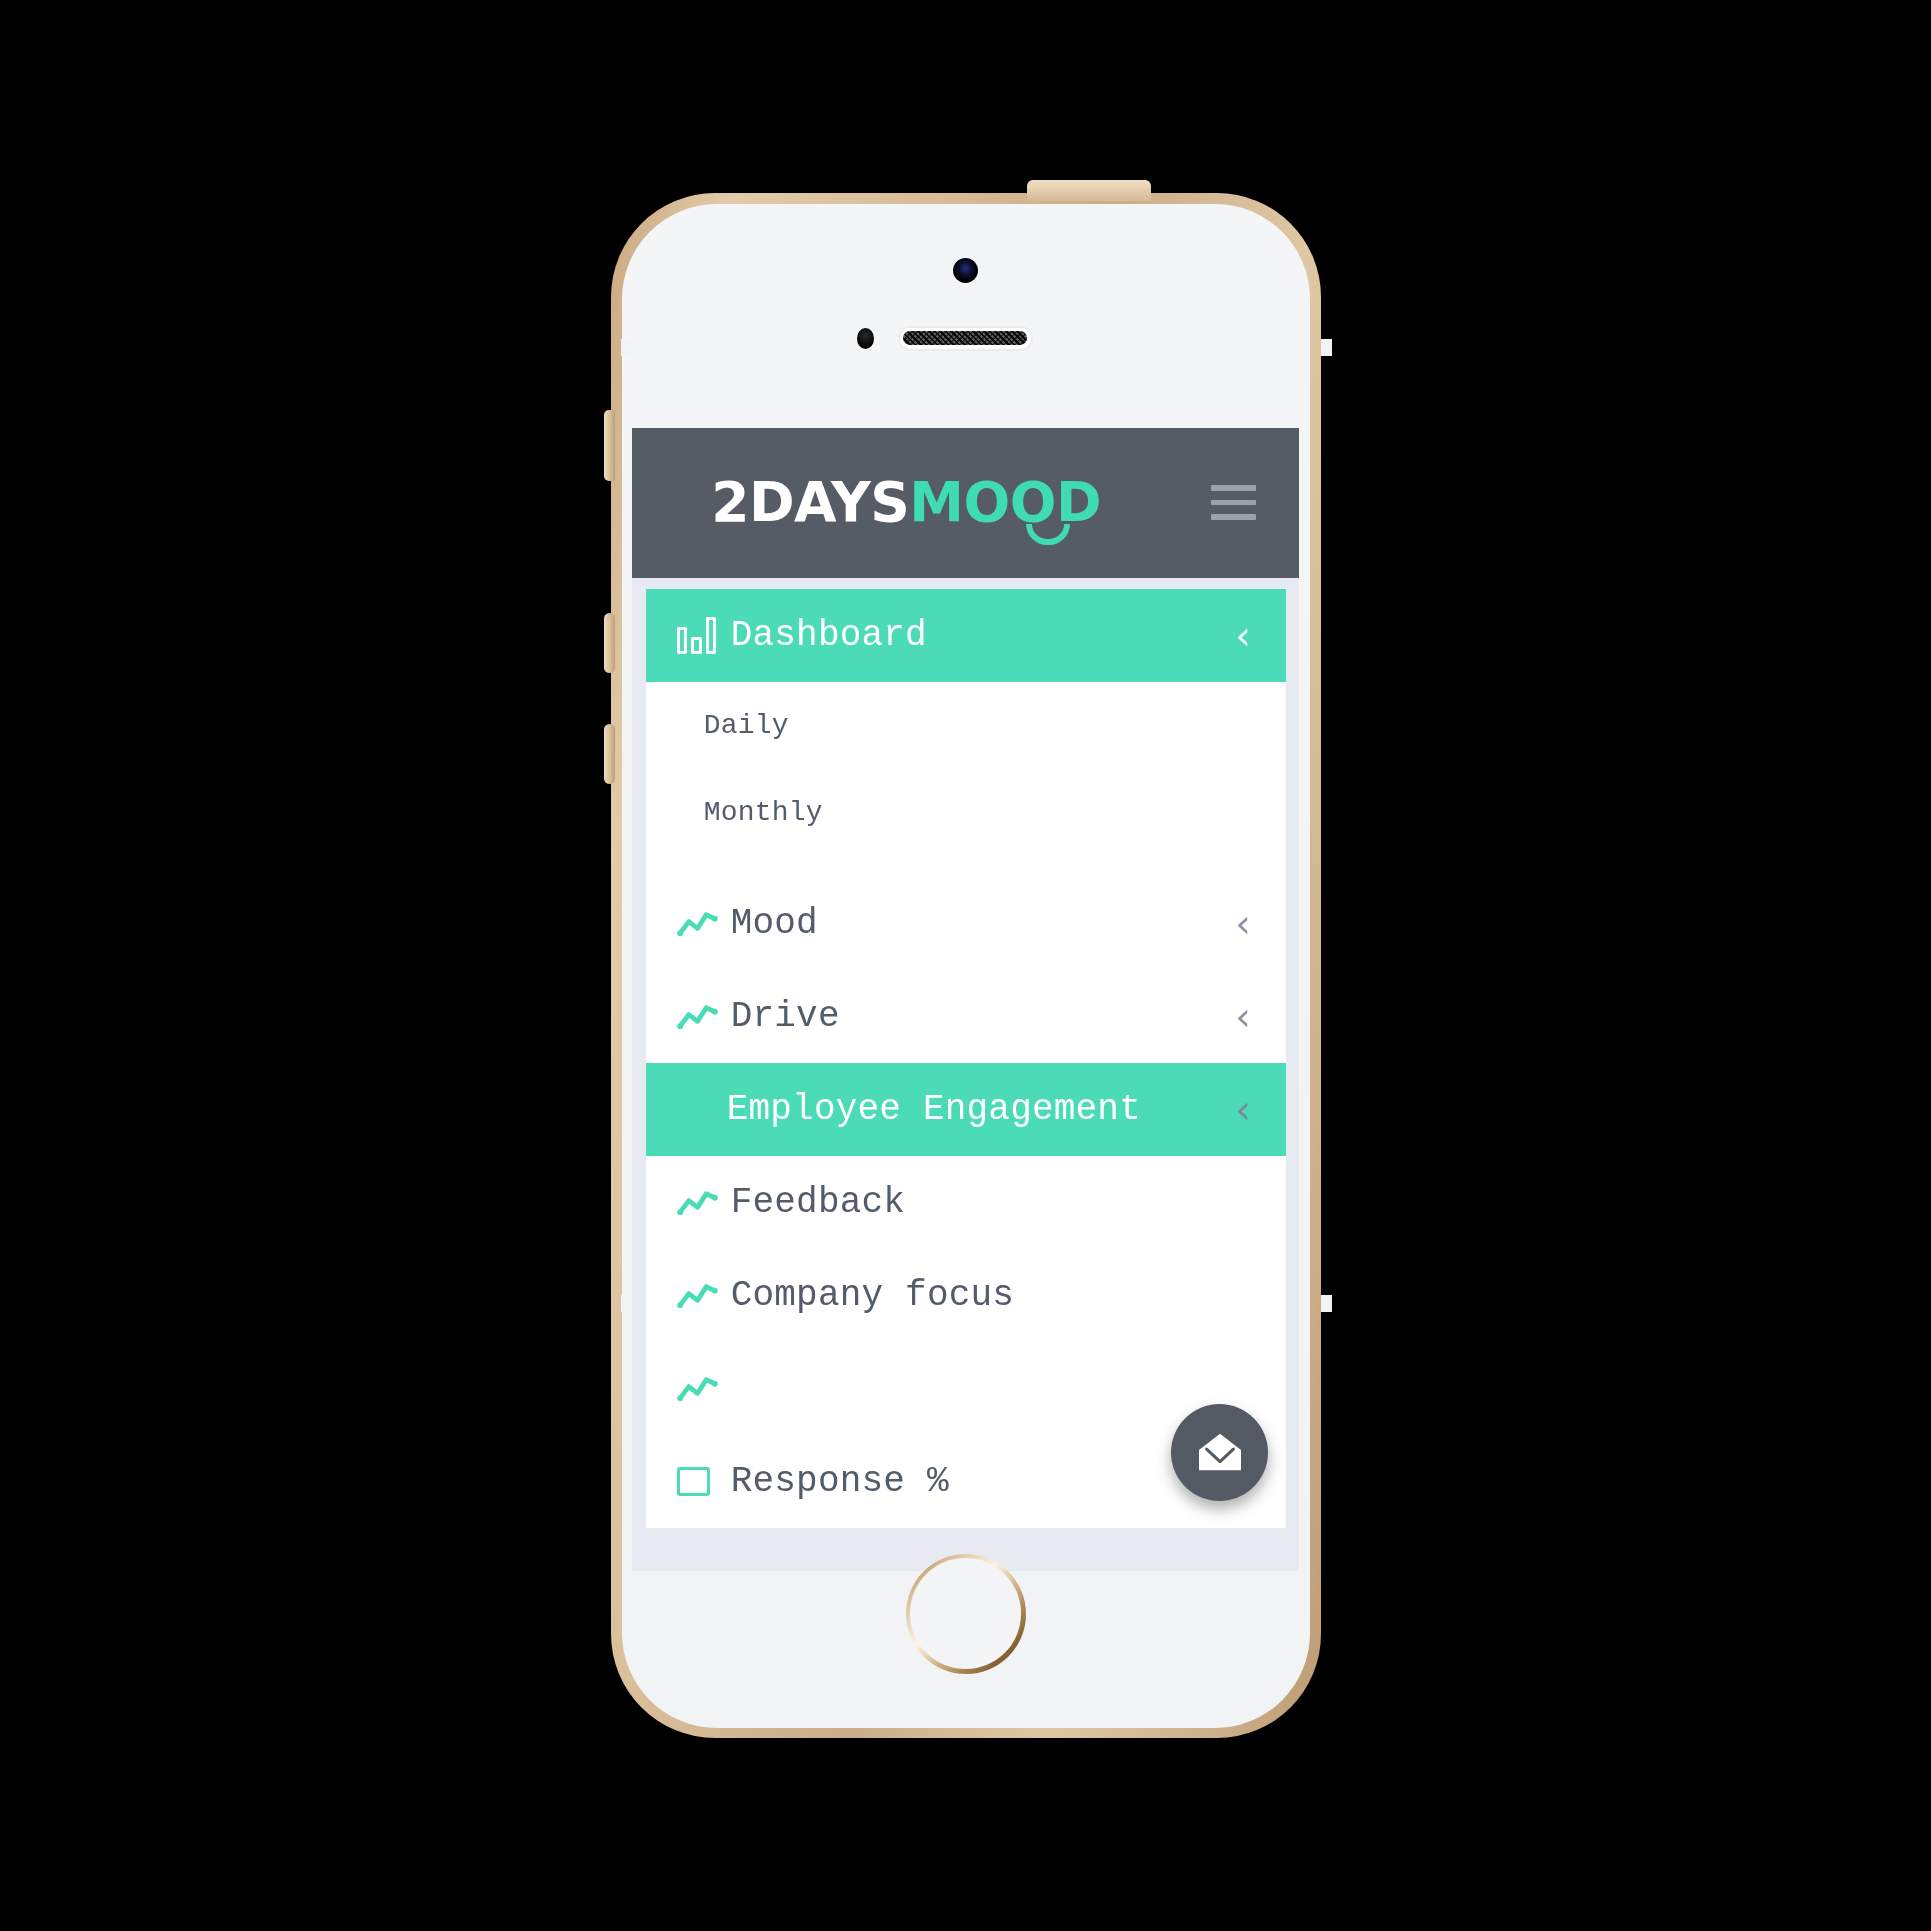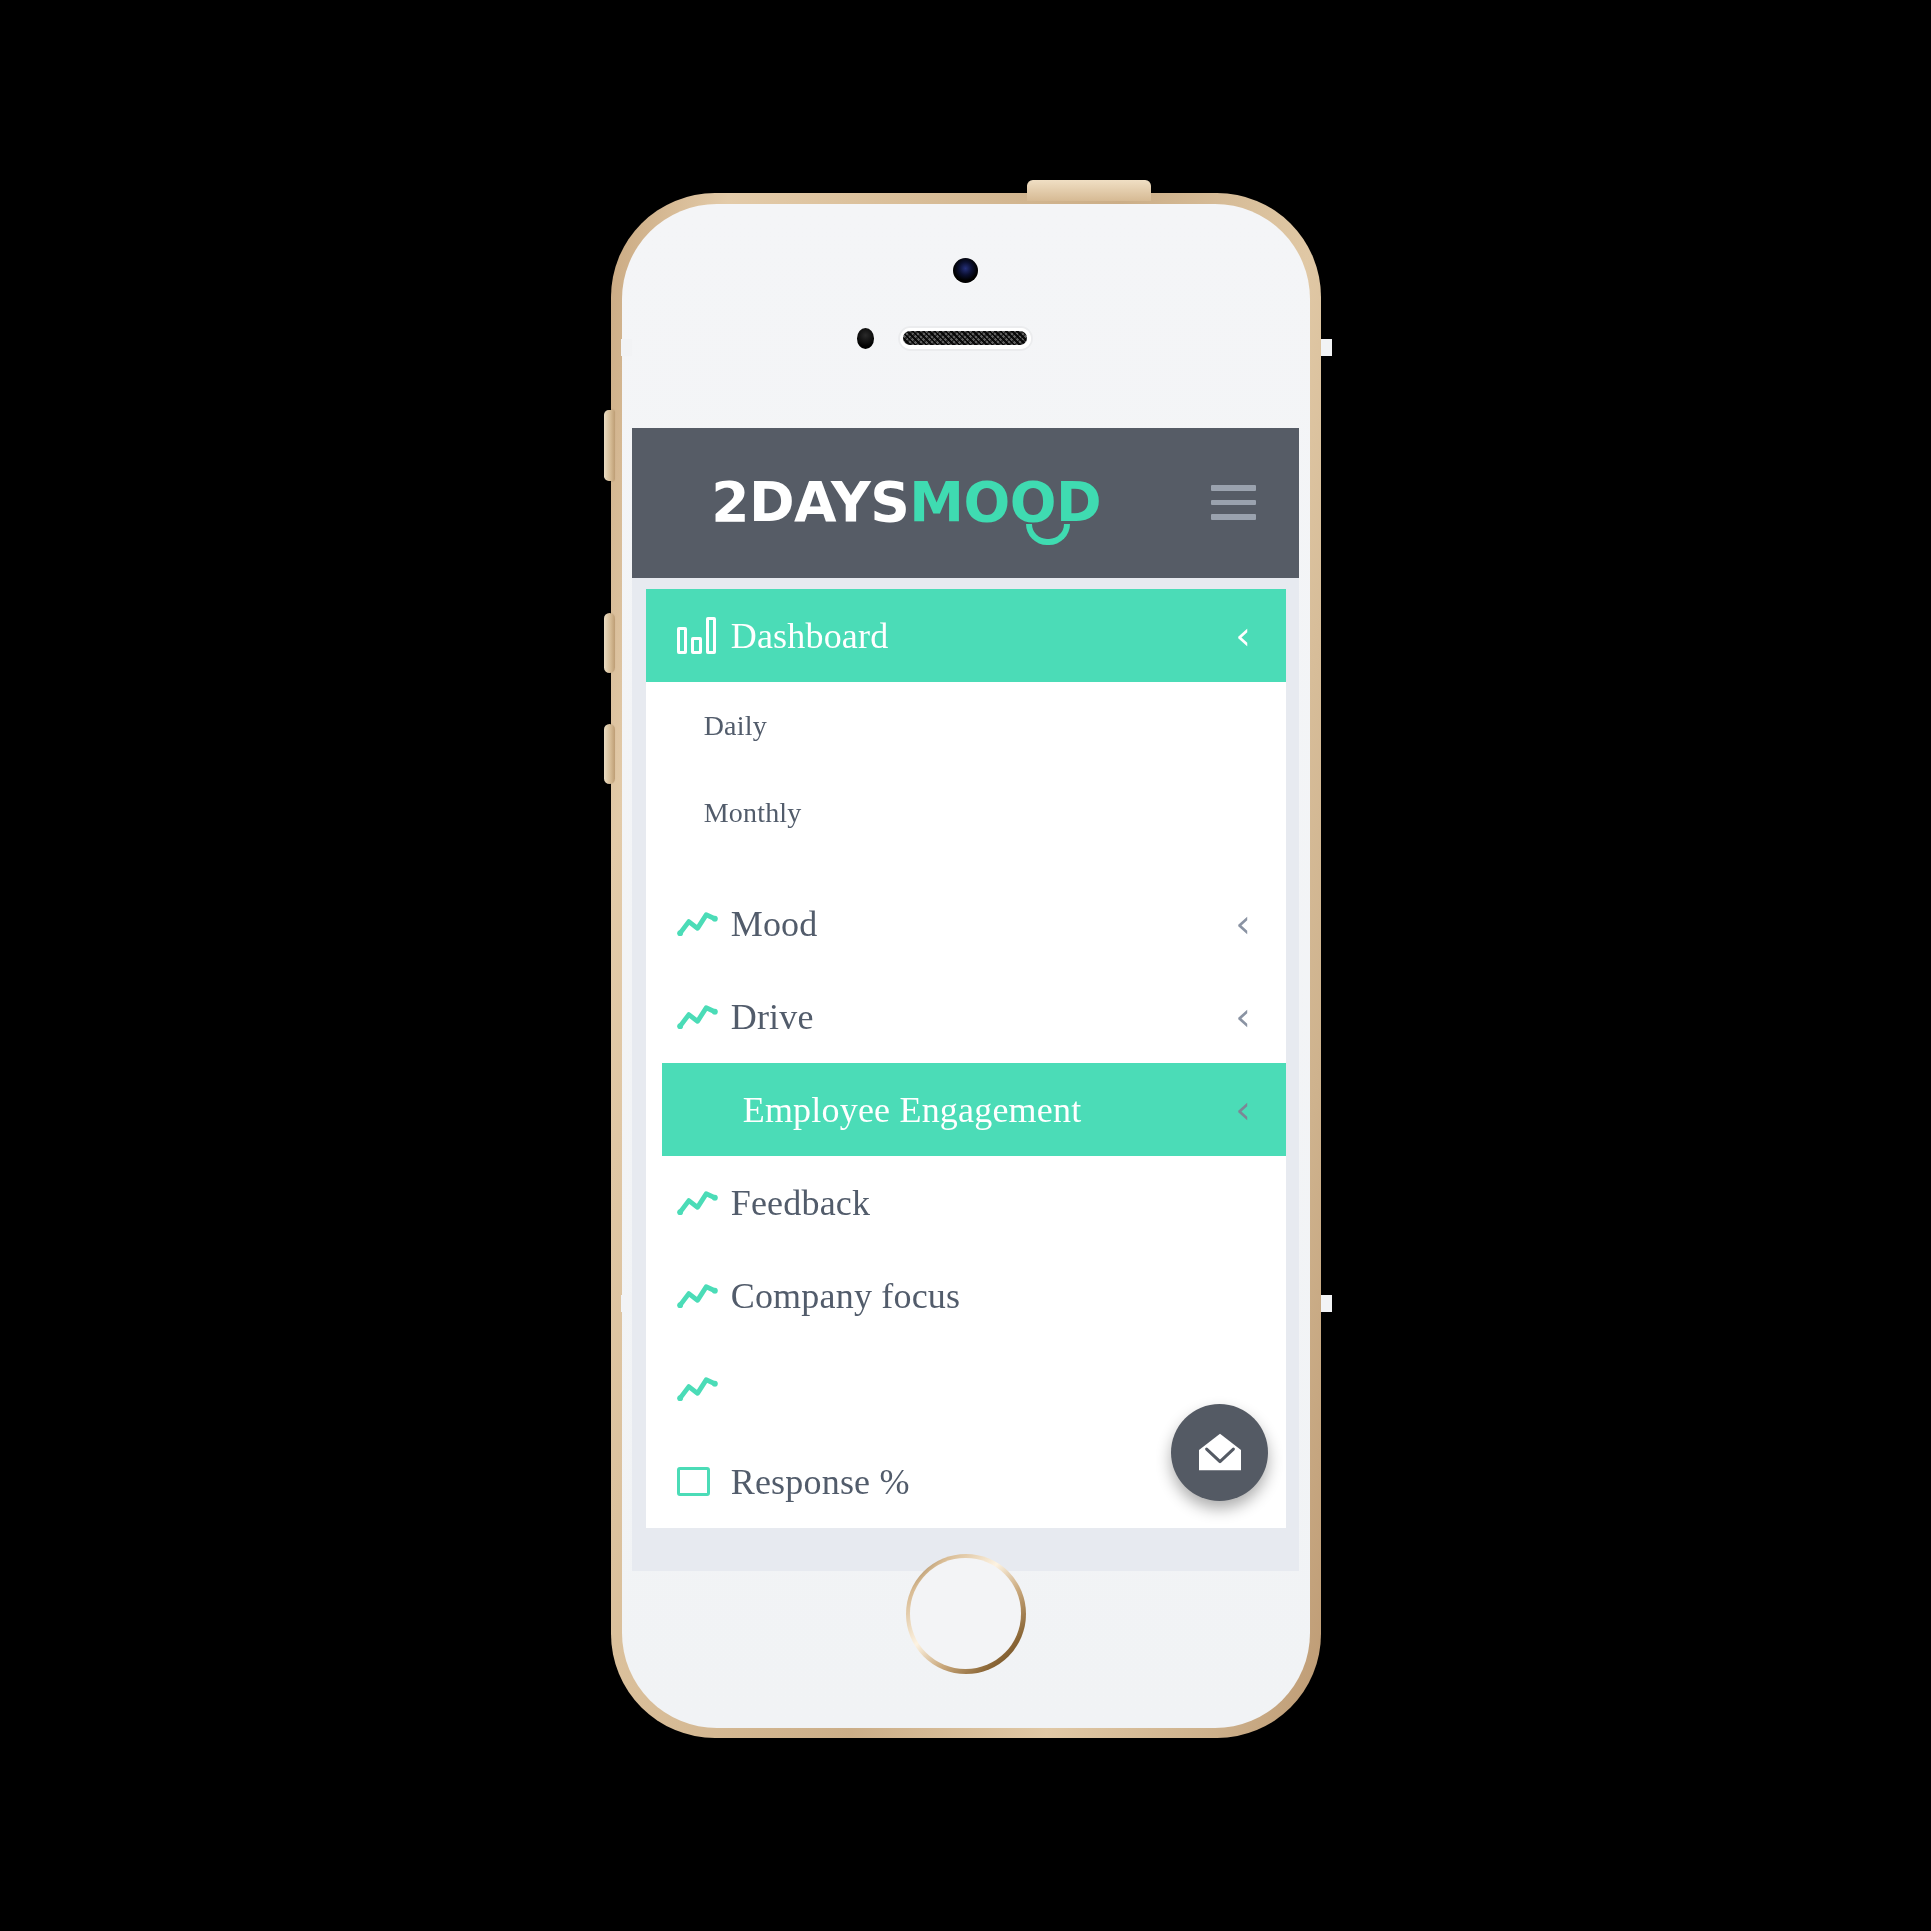--- a/index.html
+++ b/index.html
@@ -130,42 +130,42 @@
 
   .menu-item {
     display: flex; align-items: center;
     height: 93px; padding: 0 29px 0 31px;
     background: #FFFFFF;
     position: relative;
   }
   .menu-item .ico { width: 54px; flex: 0 0 54px; display:flex; align-items:center; }
   .menu-item .lbl {
     flex: 1 1 auto; font-size: 36px; color: #525C6B;
-    font-family: Liberation Serif, serif; font-weight: 400;
+    font-family: Liberation Mono, monospace; font-weight: 400;
     letter-spacing: 0.2px;
   }
   .menu-item .chev {
     flex: 0 0 auto; font-size: 39px; color: #8A93A3;
     font-family: "DejaVu Sans", sans-serif; line-height: 1;
     padding-right: 5.8px;
   }
 
   .menu-item.active { background: #4BDCB7; }
   .menu-item.active .lbl { color: #FFFFFF; }
   .menu-item.active .chev { color: #FFFFFF; }
   .menu-item.active2 { background: #4BDCB7; }
   .menu-item.active2 .lbl { color: #FFFFFF; }
   .menu-item.active2 .chev { color: #7D8696; }
 
   .menu-item.sub { height: 87px; padding-left: 58px; }
   .menu-item.sub.hl { background: #F4F7FA; }
   .menu-item.sub.hl .lbl { color: #4BDCB7; }
   .menu-item.sub .lbl { font-size: 28px; }
 
-  .menu-item.indent { padding-left: 81px; margin-left: 16px; }
+  .menu-item.indent { padding-left: 81px; }
 
   .divider-spacer { height: 21px; background: #FFFFFF; }
 
   
   .icon-bars { display:block; width: 39px; height: 37px; position: relative; }
   .icon-bars span { position:absolute; bottom:0; border: 3.9px solid #FFFFFF; border-radius: 1.9px; }
   .icon-bars span:nth-child(1){ left:0;  width:10.6px; height:27px; }
   .icon-bars span:nth-child(2){ left:14.5px;width:10.6px; height:17.4px; }
   .icon-bars span:nth-child(3){ left:29px;width:10.6px; height:37px; }
 

